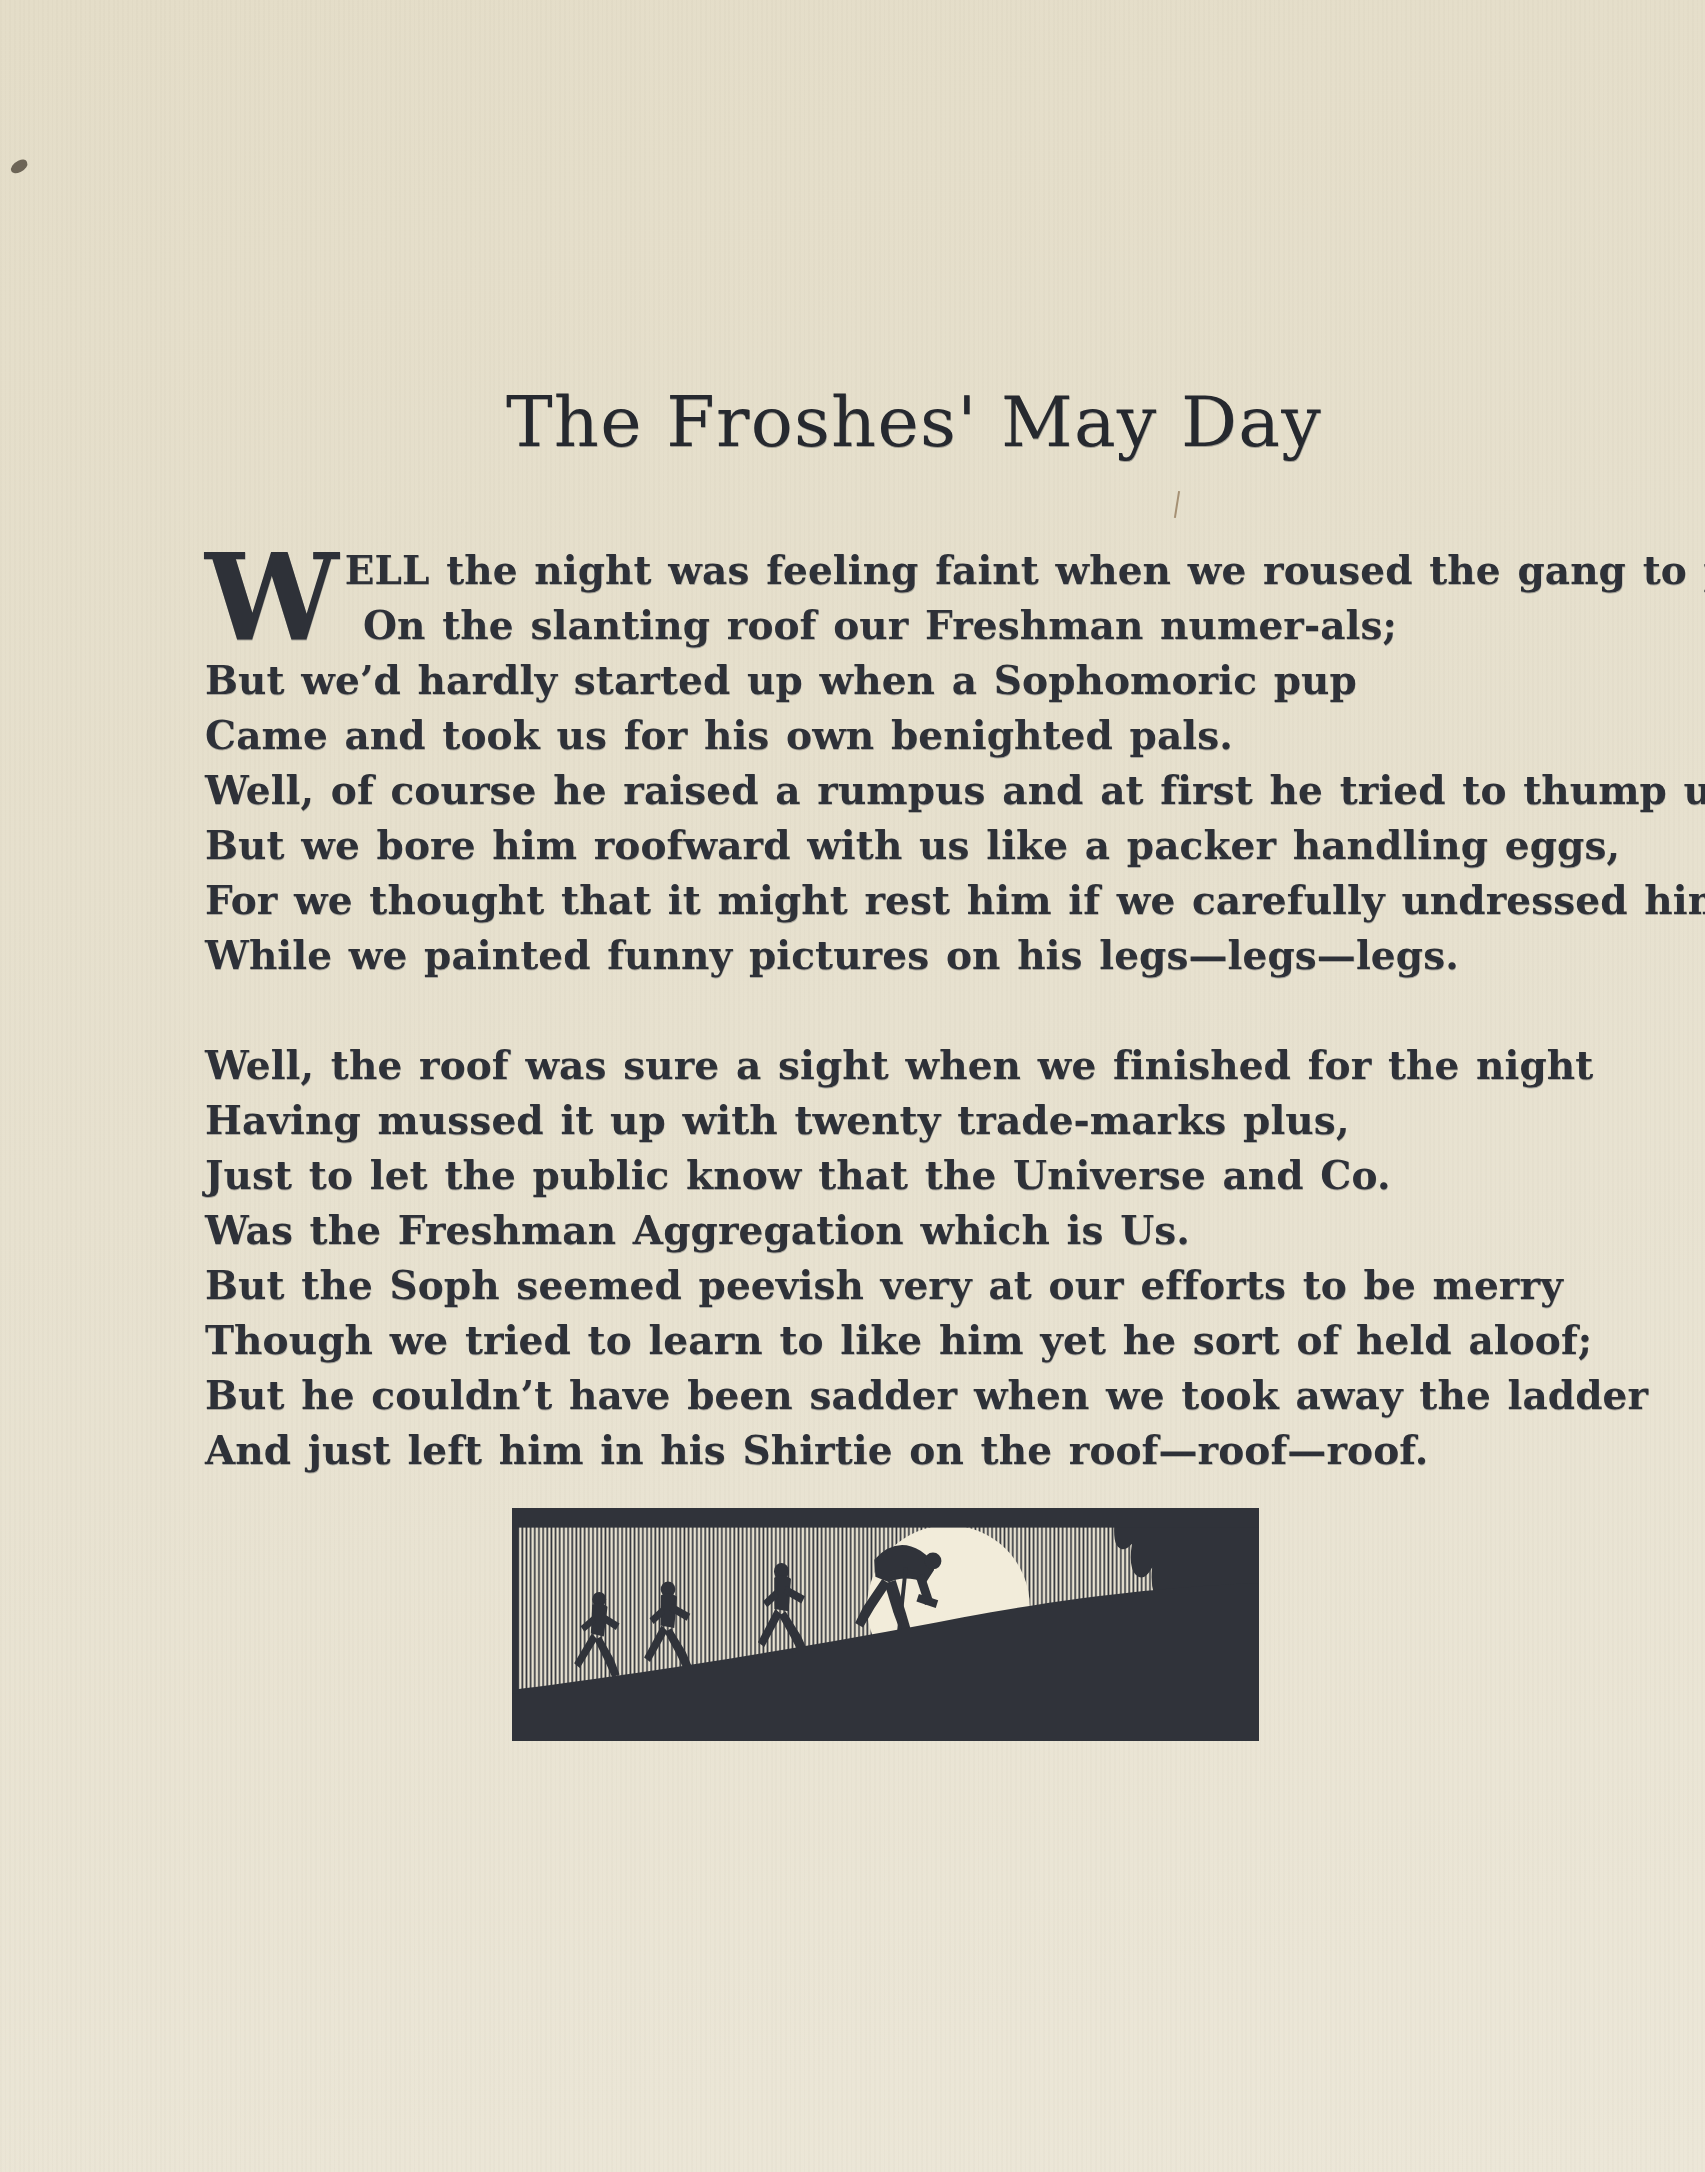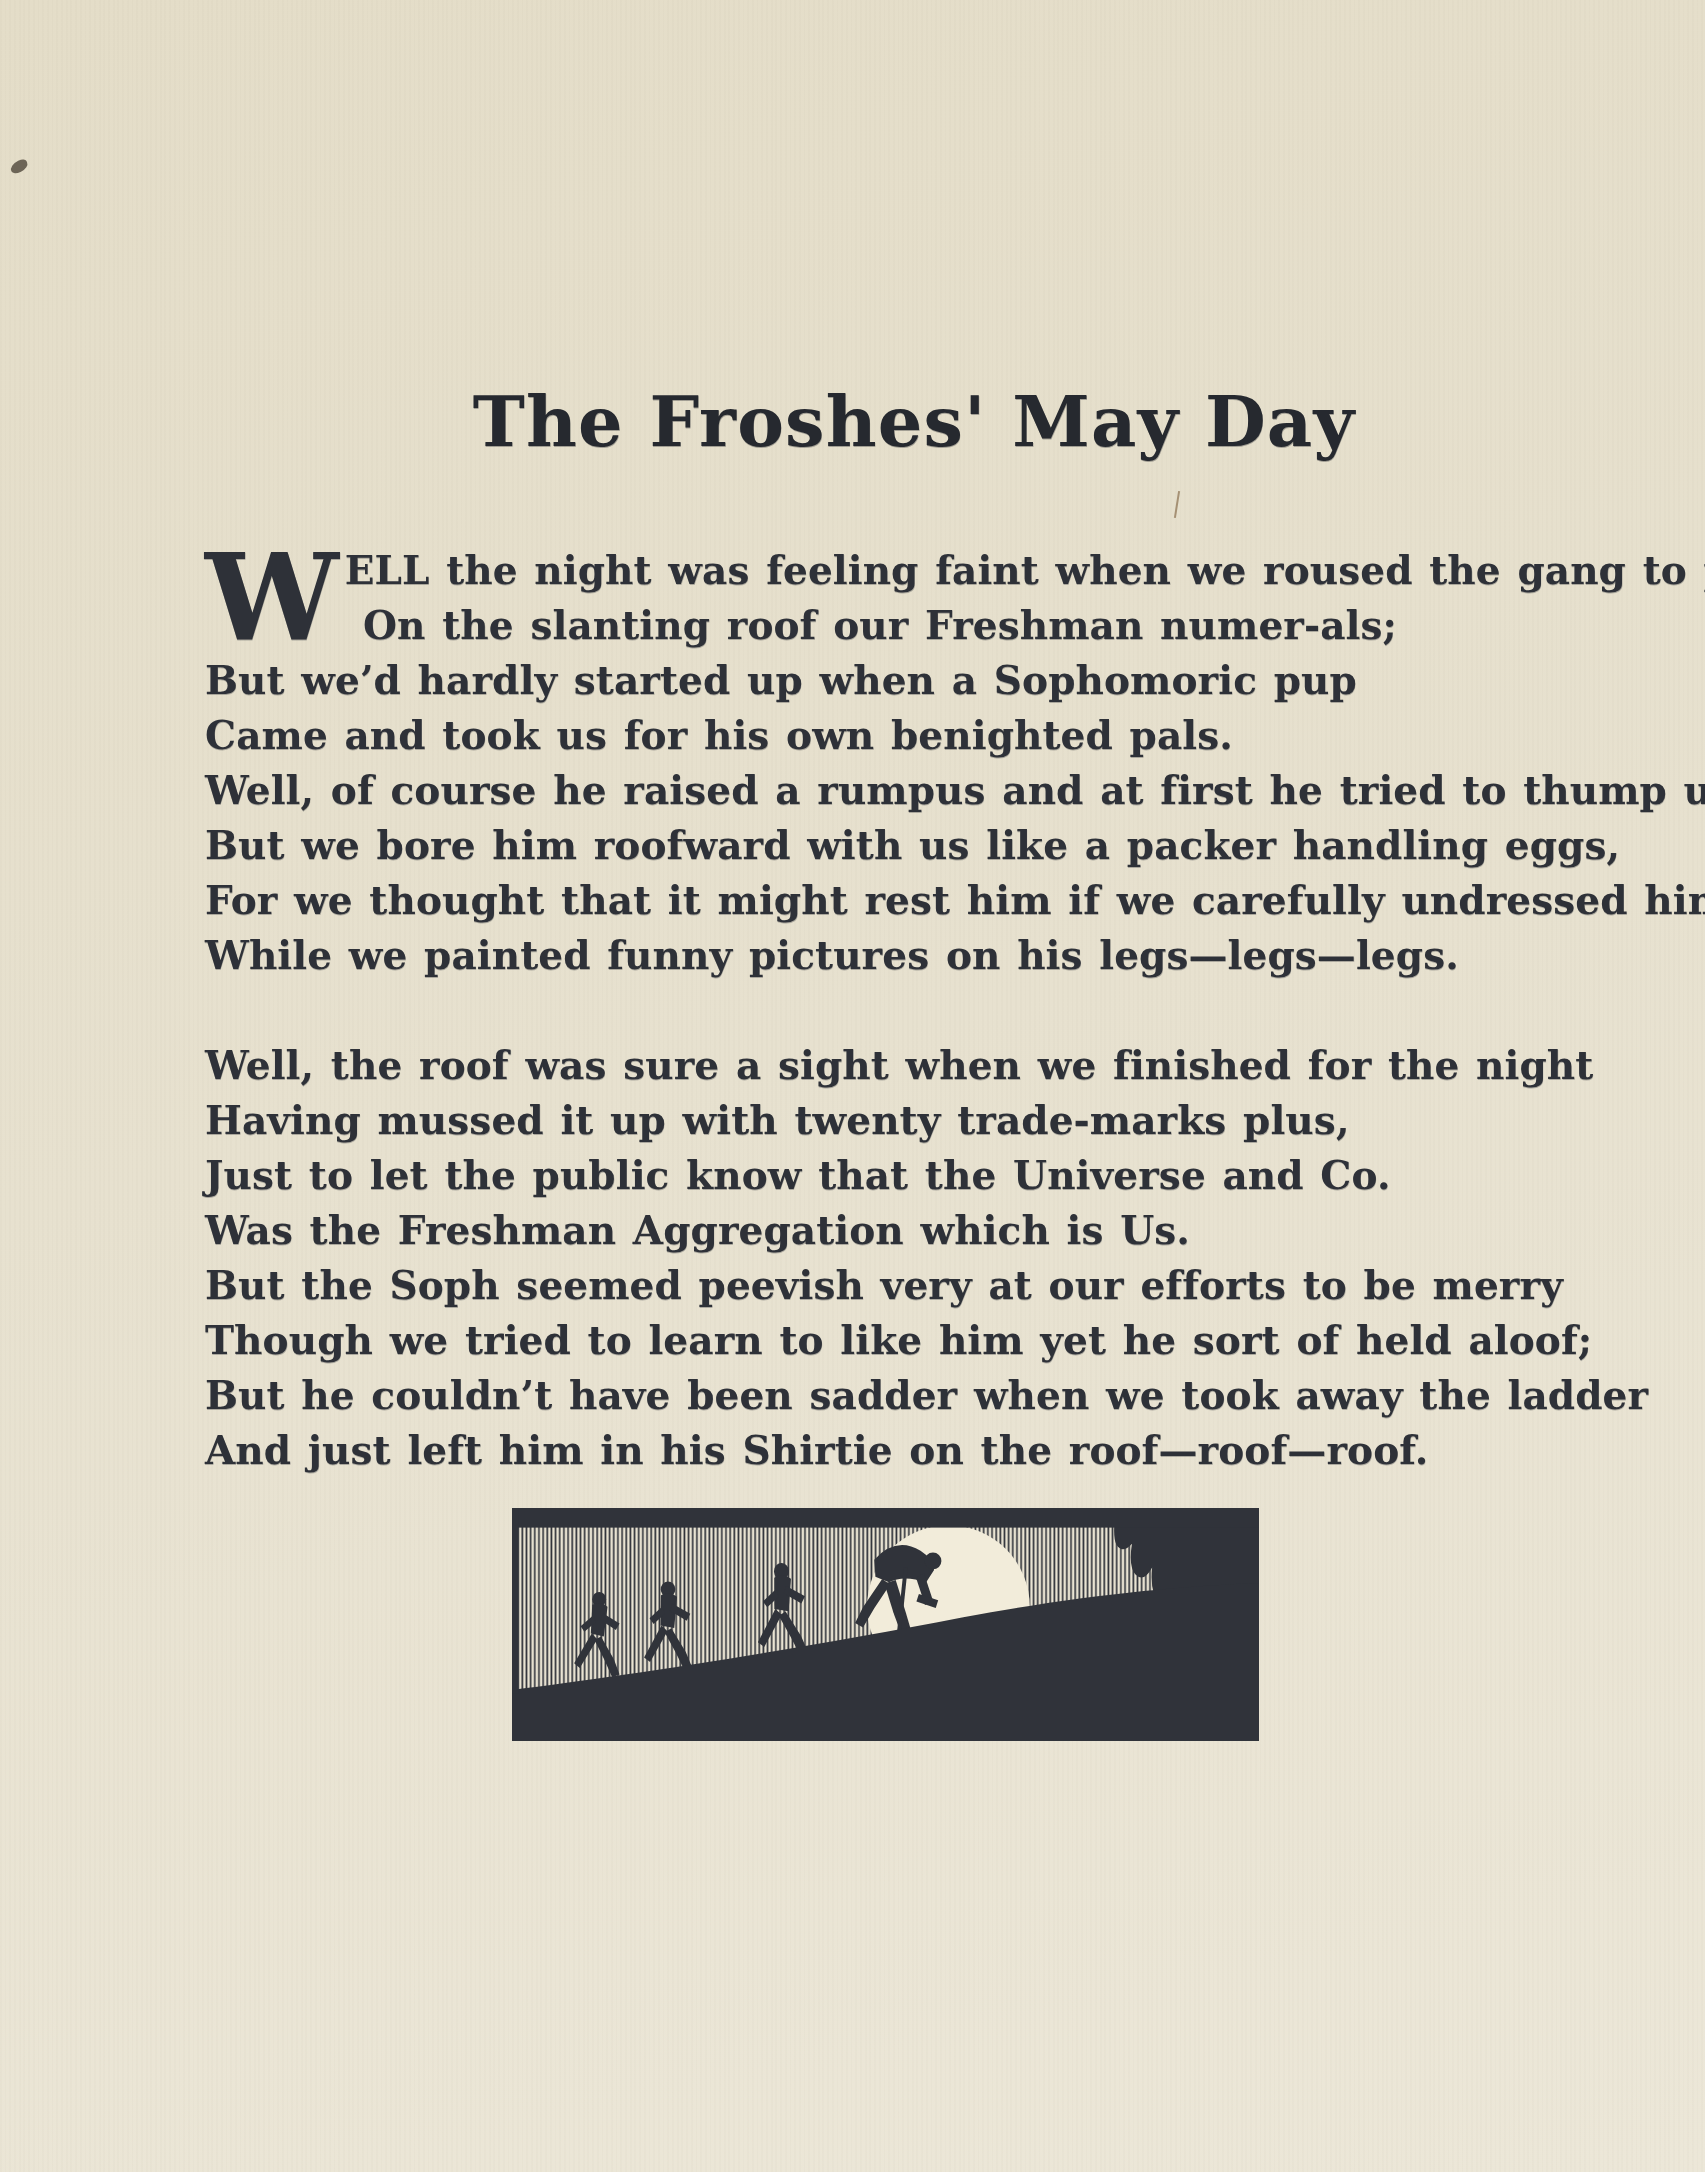--- a/index.html
+++ b/index.html
@@ -21,21 +21,21 @@
   .title {
     position: absolute;
     top: 387px;
     left: 0;
     width: 100%;
     box-sizing: border-box;
     padding-left: 122px;           
     text-align: center;
     font-size: 70px;
     line-height: 70px;
-    font-weight: bold;
+    font-weight: normal;
     letter-spacing: 1.2px;
     color: #26292f;
     text-shadow: 0.4px 0.5px 0.5px rgba(38,41,47,0.35);
   }
 
   
   .poem {
     position: absolute;
     left: 205px;
     top: 543px;

